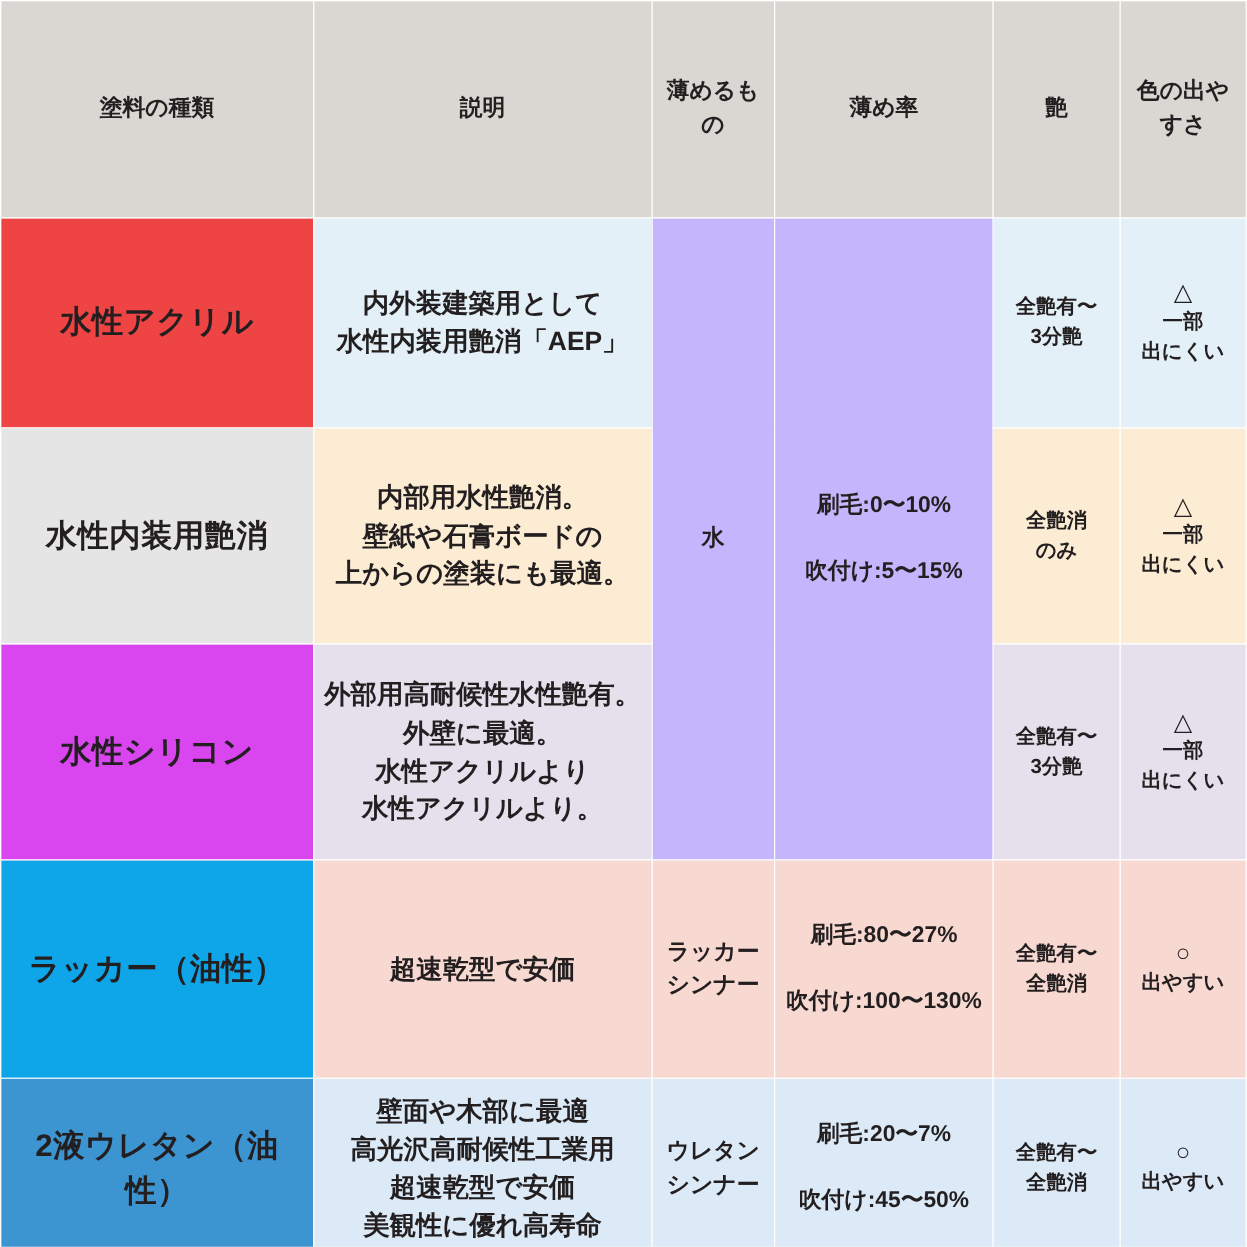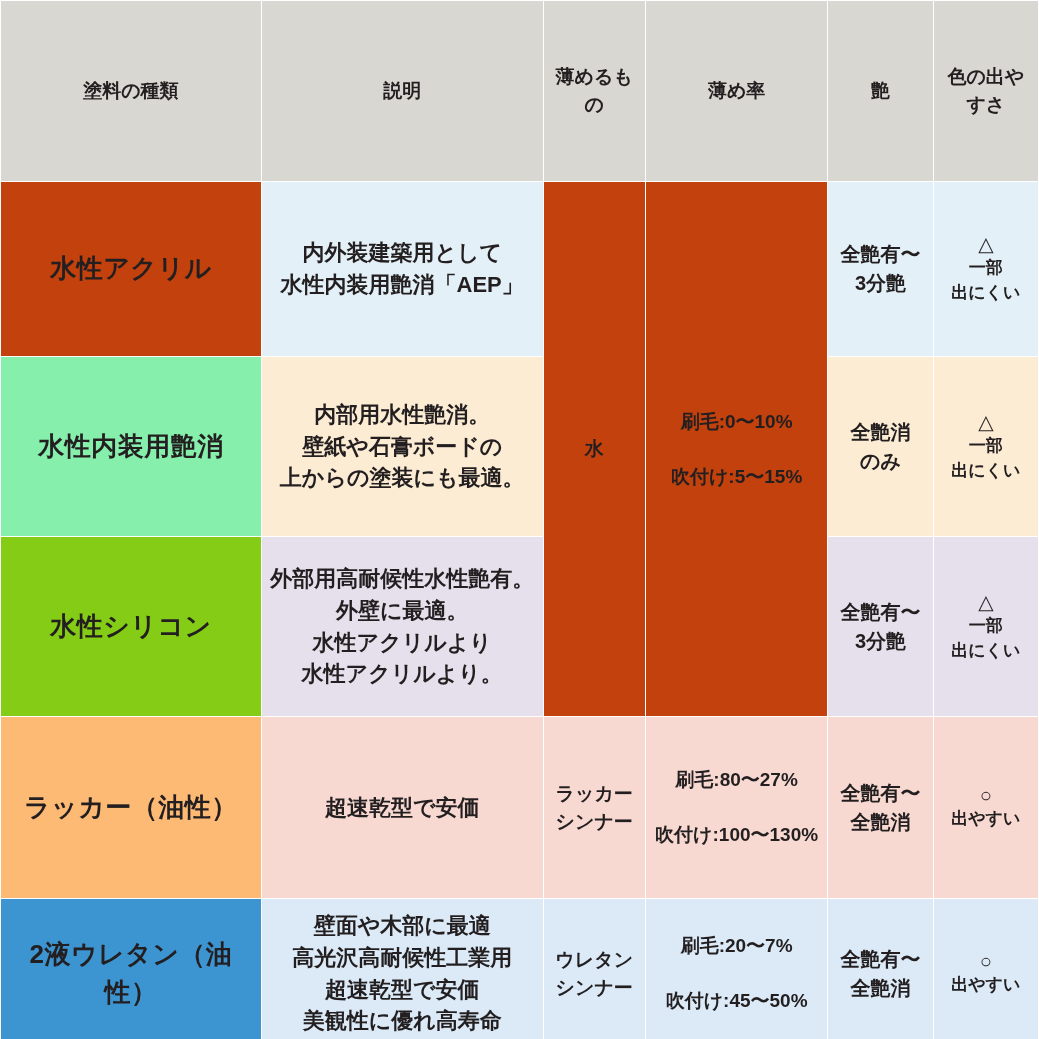--- a/index.html
+++ b/index.html
@@ -55,42 +55,42 @@
   td.desc-cell {
     font-size: 22px;
   }
   td.thin-cell {
     font-size: 19px;
   }
   td.rate-cell {
     font-size: 19px;
   }
   td.gloss-cell {
-    font-size: 20px;
+    font-size: 17px;
   }
   td.colorease-cell {
     font-size: 17px;
   }
   .mark {
     display: block;
     font-size: 20px;
     line-height: 1.2;
   }
   
-  .bg-acrylic-name   { background: #c2410c; }
+  .bg-acrylic-name   { background: #ef4444; }
   .bg-acrylic-light  { background: #e3f0f7; }
-  .bg-matte-name     { background: #86efac; margin-top: 16px; }
+  .bg-matte-name     { background: #e5e5e5; margin-top: 16px; }
   .bg-matte-light    { background: #fcecd4; }
-  .bg-silicone-name  { background: #84cc16; }
+  .bg-silicone-name  { background: #d946ef; }
   .bg-silicone-light { background: #e5e0ec; }
-  .bg-lacquer-name   { background: #fdba74; }
+  .bg-lacquer-name   { background: #0ea5e9; }
   .bg-lacquer-light  { background: #f7d9d1; }
   .bg-urethane-name  { background: #3c94d1; }
   .bg-urethane-light { background: #dbeaf6; }
-  .bg-white          { background: #c2410c; }
+  .bg-white          { background: #c4b5fd; }
 </style>
 </head>
 <body>
 
 <table class="paint-table">
   <colgroup>
     <col class="c-type">
     <col class="c-desc">
     <col class="c-thin">
     <col class="c-rate">

